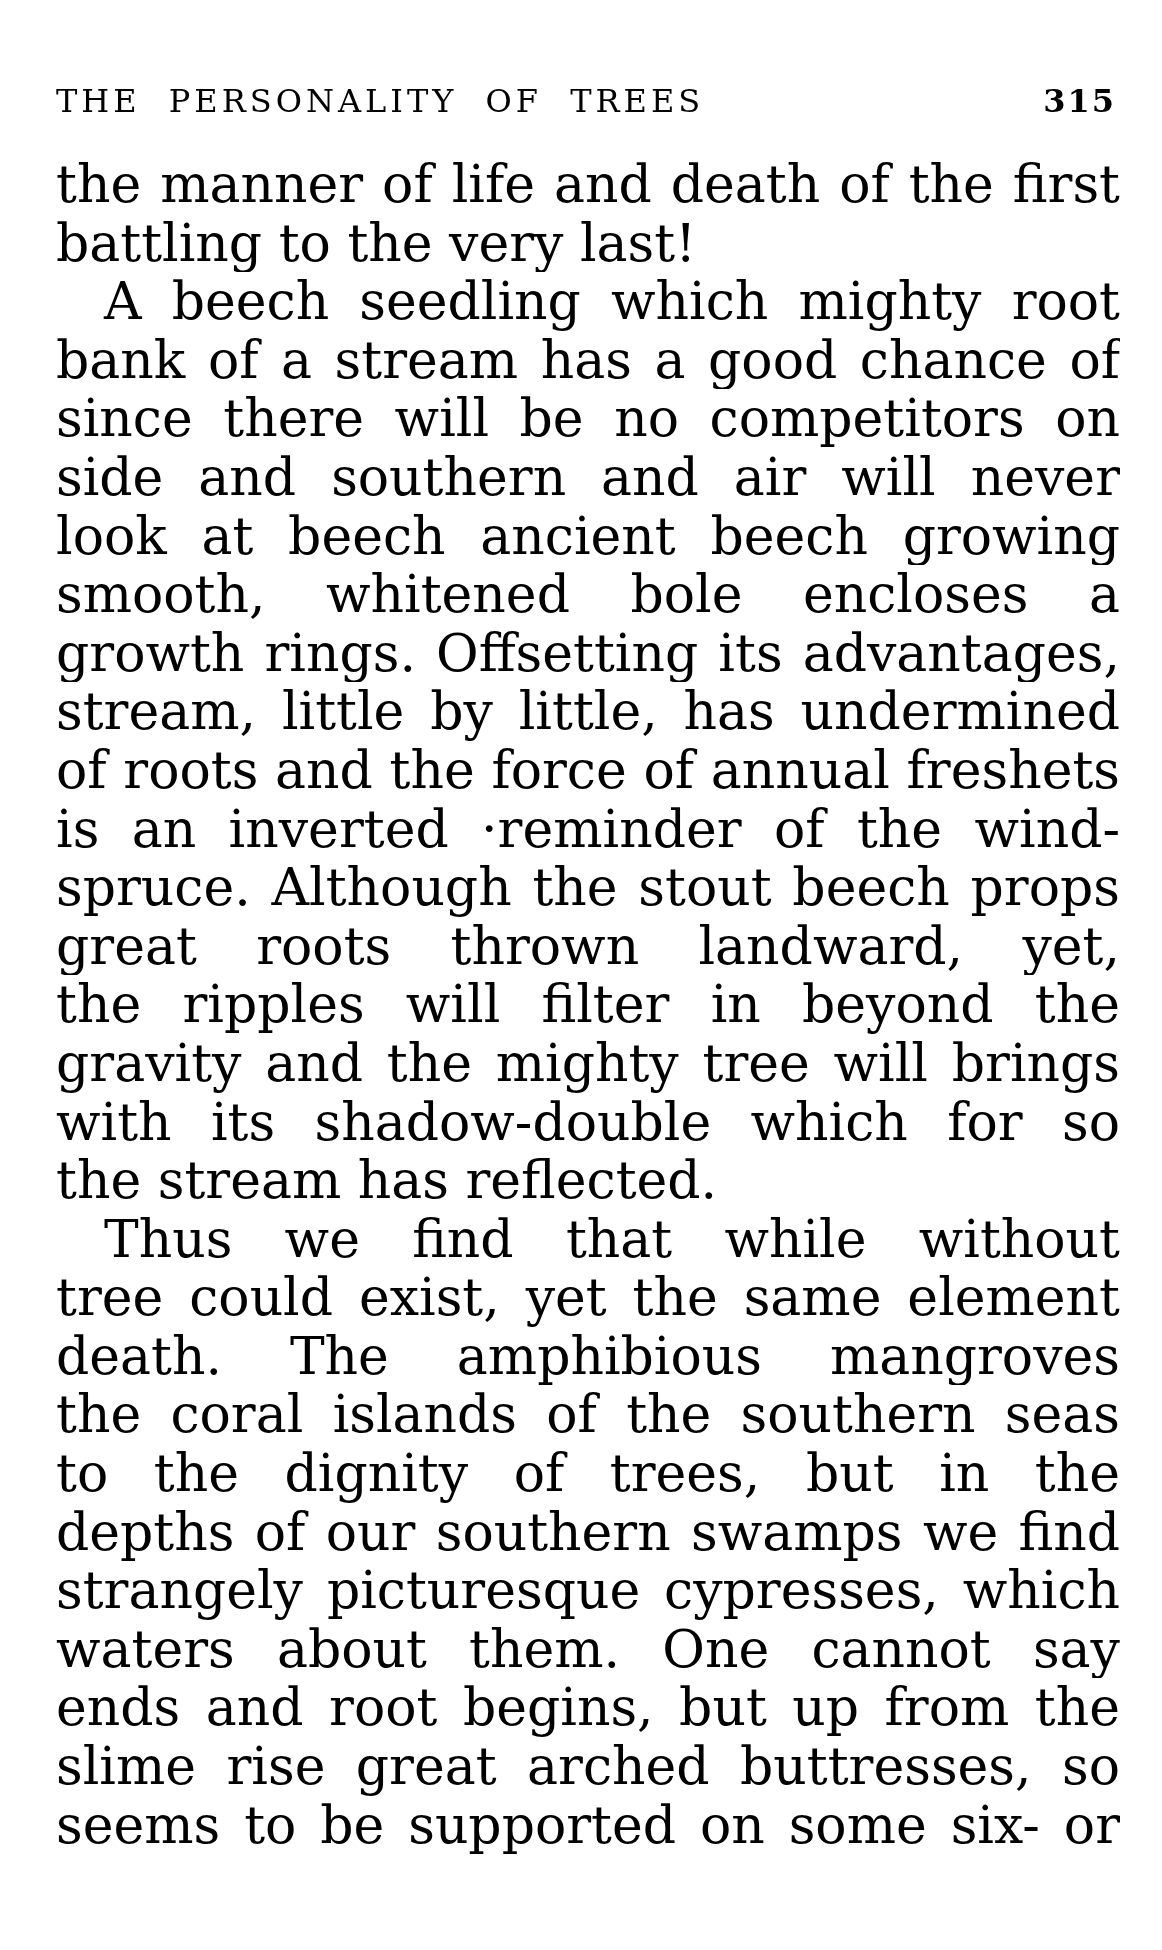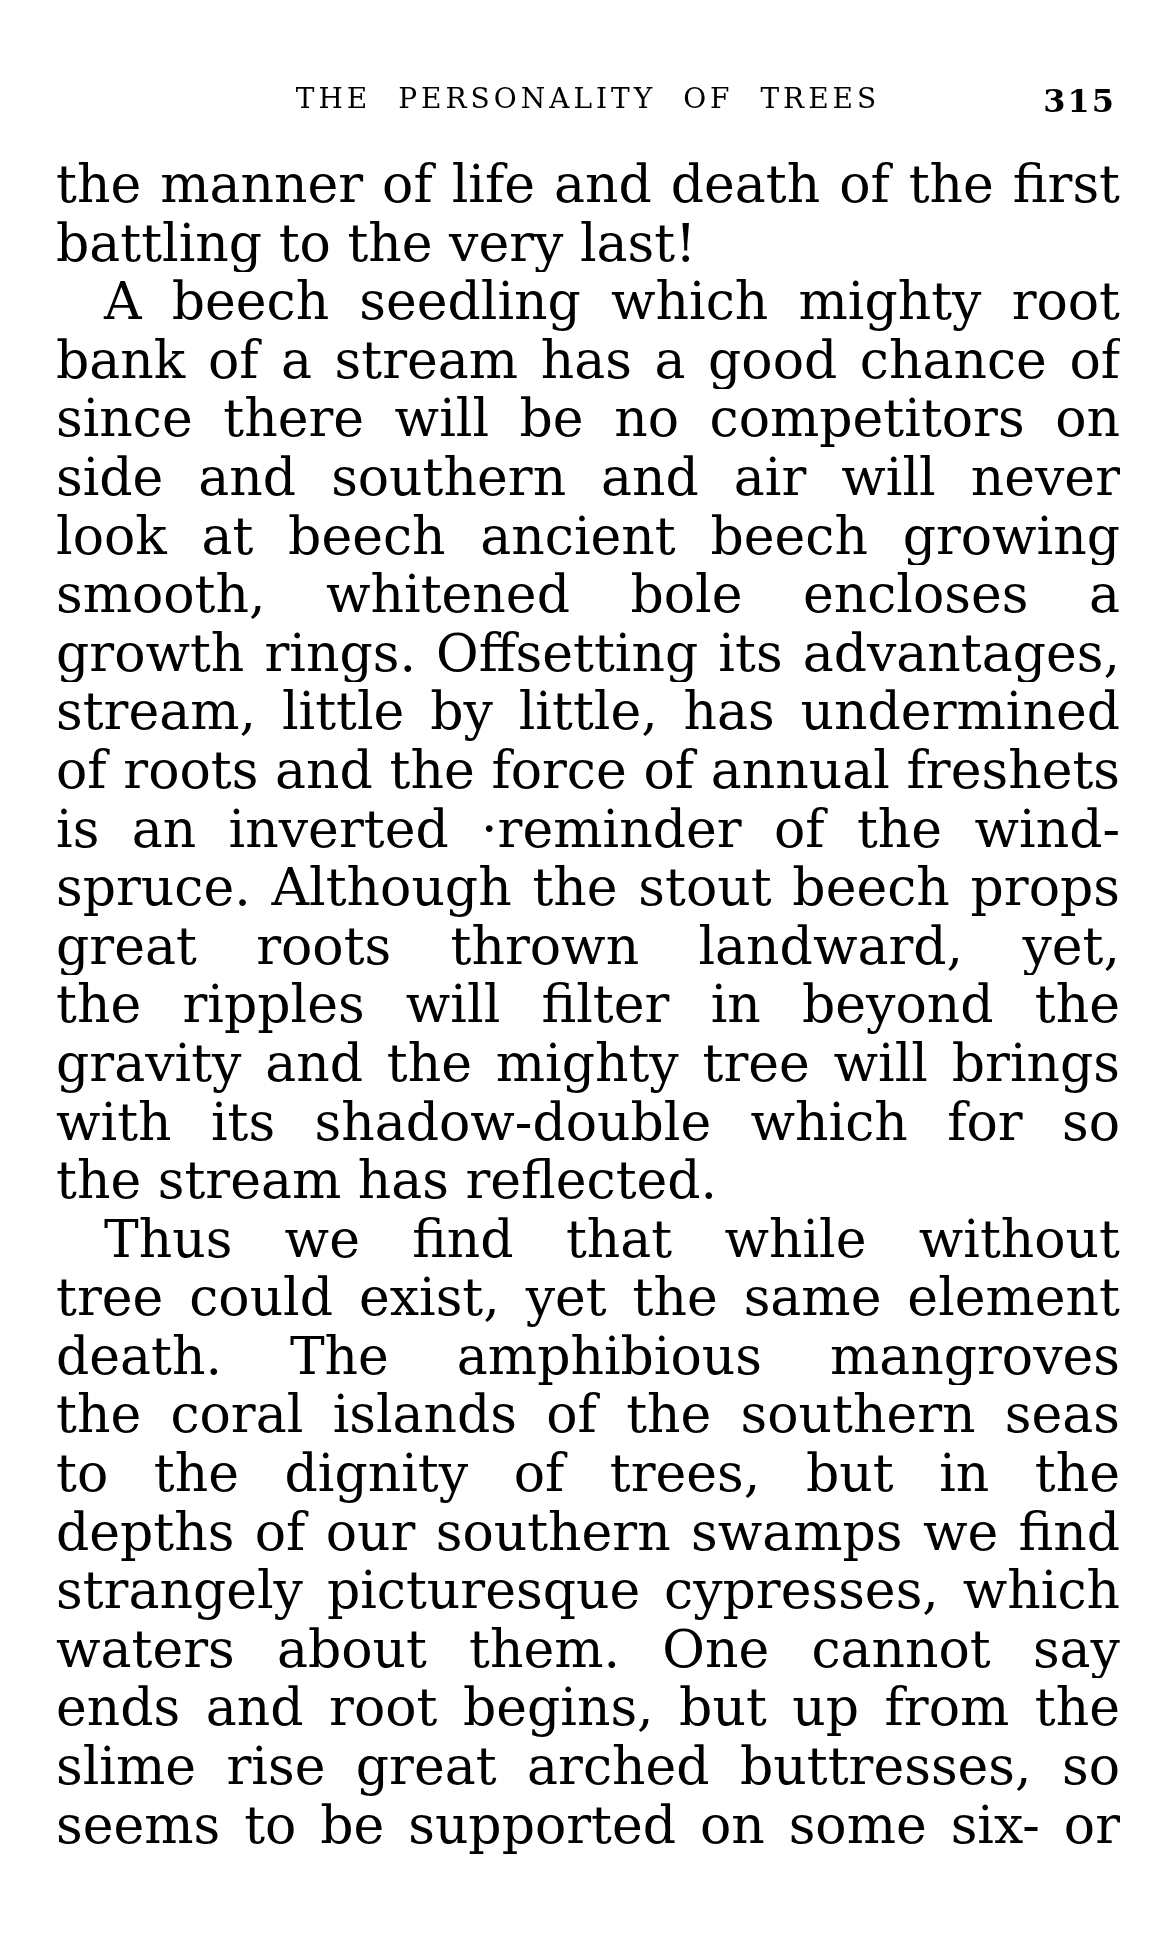--- a/index.html
+++ b/index.html
@@ -20,22 +20,21 @@
     position: absolute;
     left: 56px;
     top: 82px;
     width: 1064px;
     height: 40px;
   }
   .header-title {
     position: absolute;
     left: 0;
     right: 0;
-    text-align: center;
-    font-size: 28px;
+    font-size: 32px;
     font-weight: 500;
     letter-spacing: 4px;
     word-spacing: 14px;
     white-space: nowrap;
   }
   .header-page-number {
     position: absolute;
     right: 4px;
     top: 0;
     font-size: 32px;

